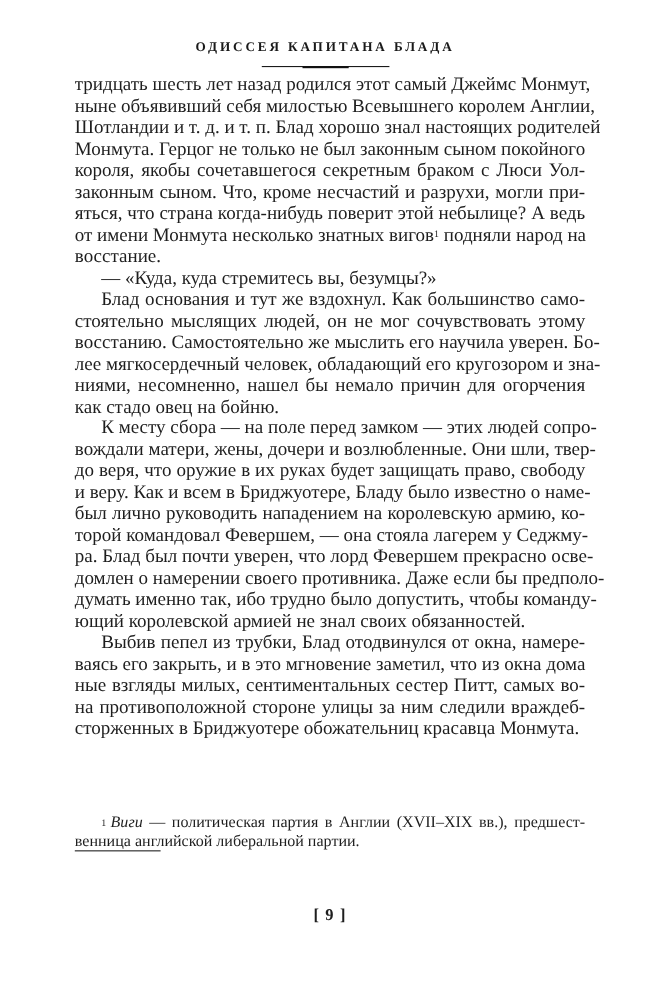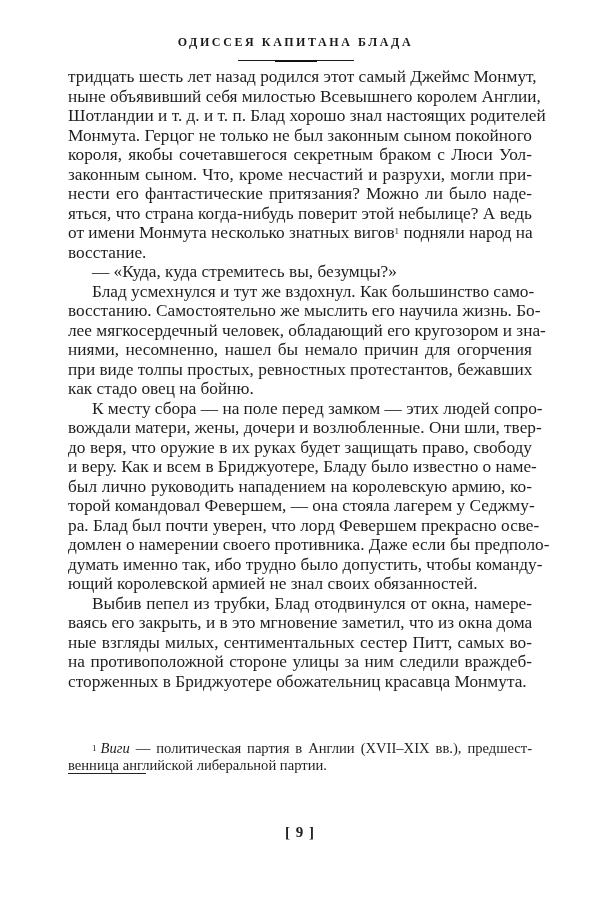--- a/index.html
+++ b/index.html
@@ -117,34 +117,33 @@
 <div class="head-rule-center"></div>
 
 <div class="text-block" id="body-text">
     <div class="para">
       <span class="line"><span>тридцать шесть лет назад родился этот самый Джеймс Монмут,</span></span>
       <span class="line"><span>ныне объявивший себя милостью Всевышнего королем Англии,</span></span>
       <span class="line"><span>Шотландии и т. д. и т. п. Блад хорошо знал настоящих родителей</span></span>
       <span class="line"><span>Монмута. Герцог не только не был законным сыном покойного</span></span>
       <span class="line"><span>короля, якобы сочетавшегося секретным браком с Люси Уол-</span></span>
       <span class="line"><span>законным сыном. Что, кроме несчастий и разрухи, могли при-</span></span>
-      <span class="line"><span>нести его фантастические притязания? Можно ли было наде-</span></span>
       <span class="line"><span>яться, что страна когда-нибудь поверит этой небылице? А ведь</span></span>
       <span class="line"><span>от имени Монмута несколько знатных вигов</span><sup class="fnref">1</sup><span> подняли народ на</span></span>
       <span class="line last"><span>восстание.</span></span>
     </div>
     <div class="para">
       <span class="line last"><span class="ind-span"></span><span>— «Куда, куда стремитесь вы, безумцы?»</span></span>
     </div>
     <div class="para">
-      <span class="line"><span class="ind-span"></span><span>Блад усмехнулся и тут же вздохнул. Как большинство само-</span></span>
-      <span class="line"><span>восстанию. Самостоятельно же мыслить его научила жизнь. Бо-</span></span>
+      <span class="line"><span class="ind-span"></span><span>Блад основания и тут же вздохнул. Как большинство само-</span></span>
+      <span class="line"><span>стоятельно мыслящих людей, он не мог сочувствовать этому</span></span>
+      <span class="line"><span>восстанию. Самостоятельно же мыслить его научила уверен. Бо-</span></span>
       <span class="line"><span>лее мягкосердечный человек, обладающий его кругозором и зна-</span></span>
       <span class="line"><span>ниями, несомненно, нашел бы немало причин для огорчения</span></span>
-      <span class="line"><span>при виде толпы простых, ревностных протестантов, бежавших</span></span>
       <span class="line last"><span>как стадо овец на бойню.</span></span>
     </div>
     <div class="para">
       <span class="line"><span class="ind-span"></span><span>К месту сбора — на поле перед замком — этих людей сопро-</span></span>
       <span class="line"><span>вождали матери, жены, дочери и возлюбленные. Они шли, твер-</span></span>
       <span class="line"><span>до веря, что оружие в их руках будет защищать право, свободу</span></span>
       <span class="line"><span>и веру. Как и всем в Бриджуотере, Бладу было известно о наме-</span></span>
       <span class="line"><span>был лично руководить нападением на королевскую армию, ко-</span></span>
       <span class="line"><span>торой командовал Февершем, — она стояла лагерем у Седжму-</span></span>
       <span class="line"><span>ра. Блад был почти уверен, что лорд Февершем прекрасно осве-</span></span>

